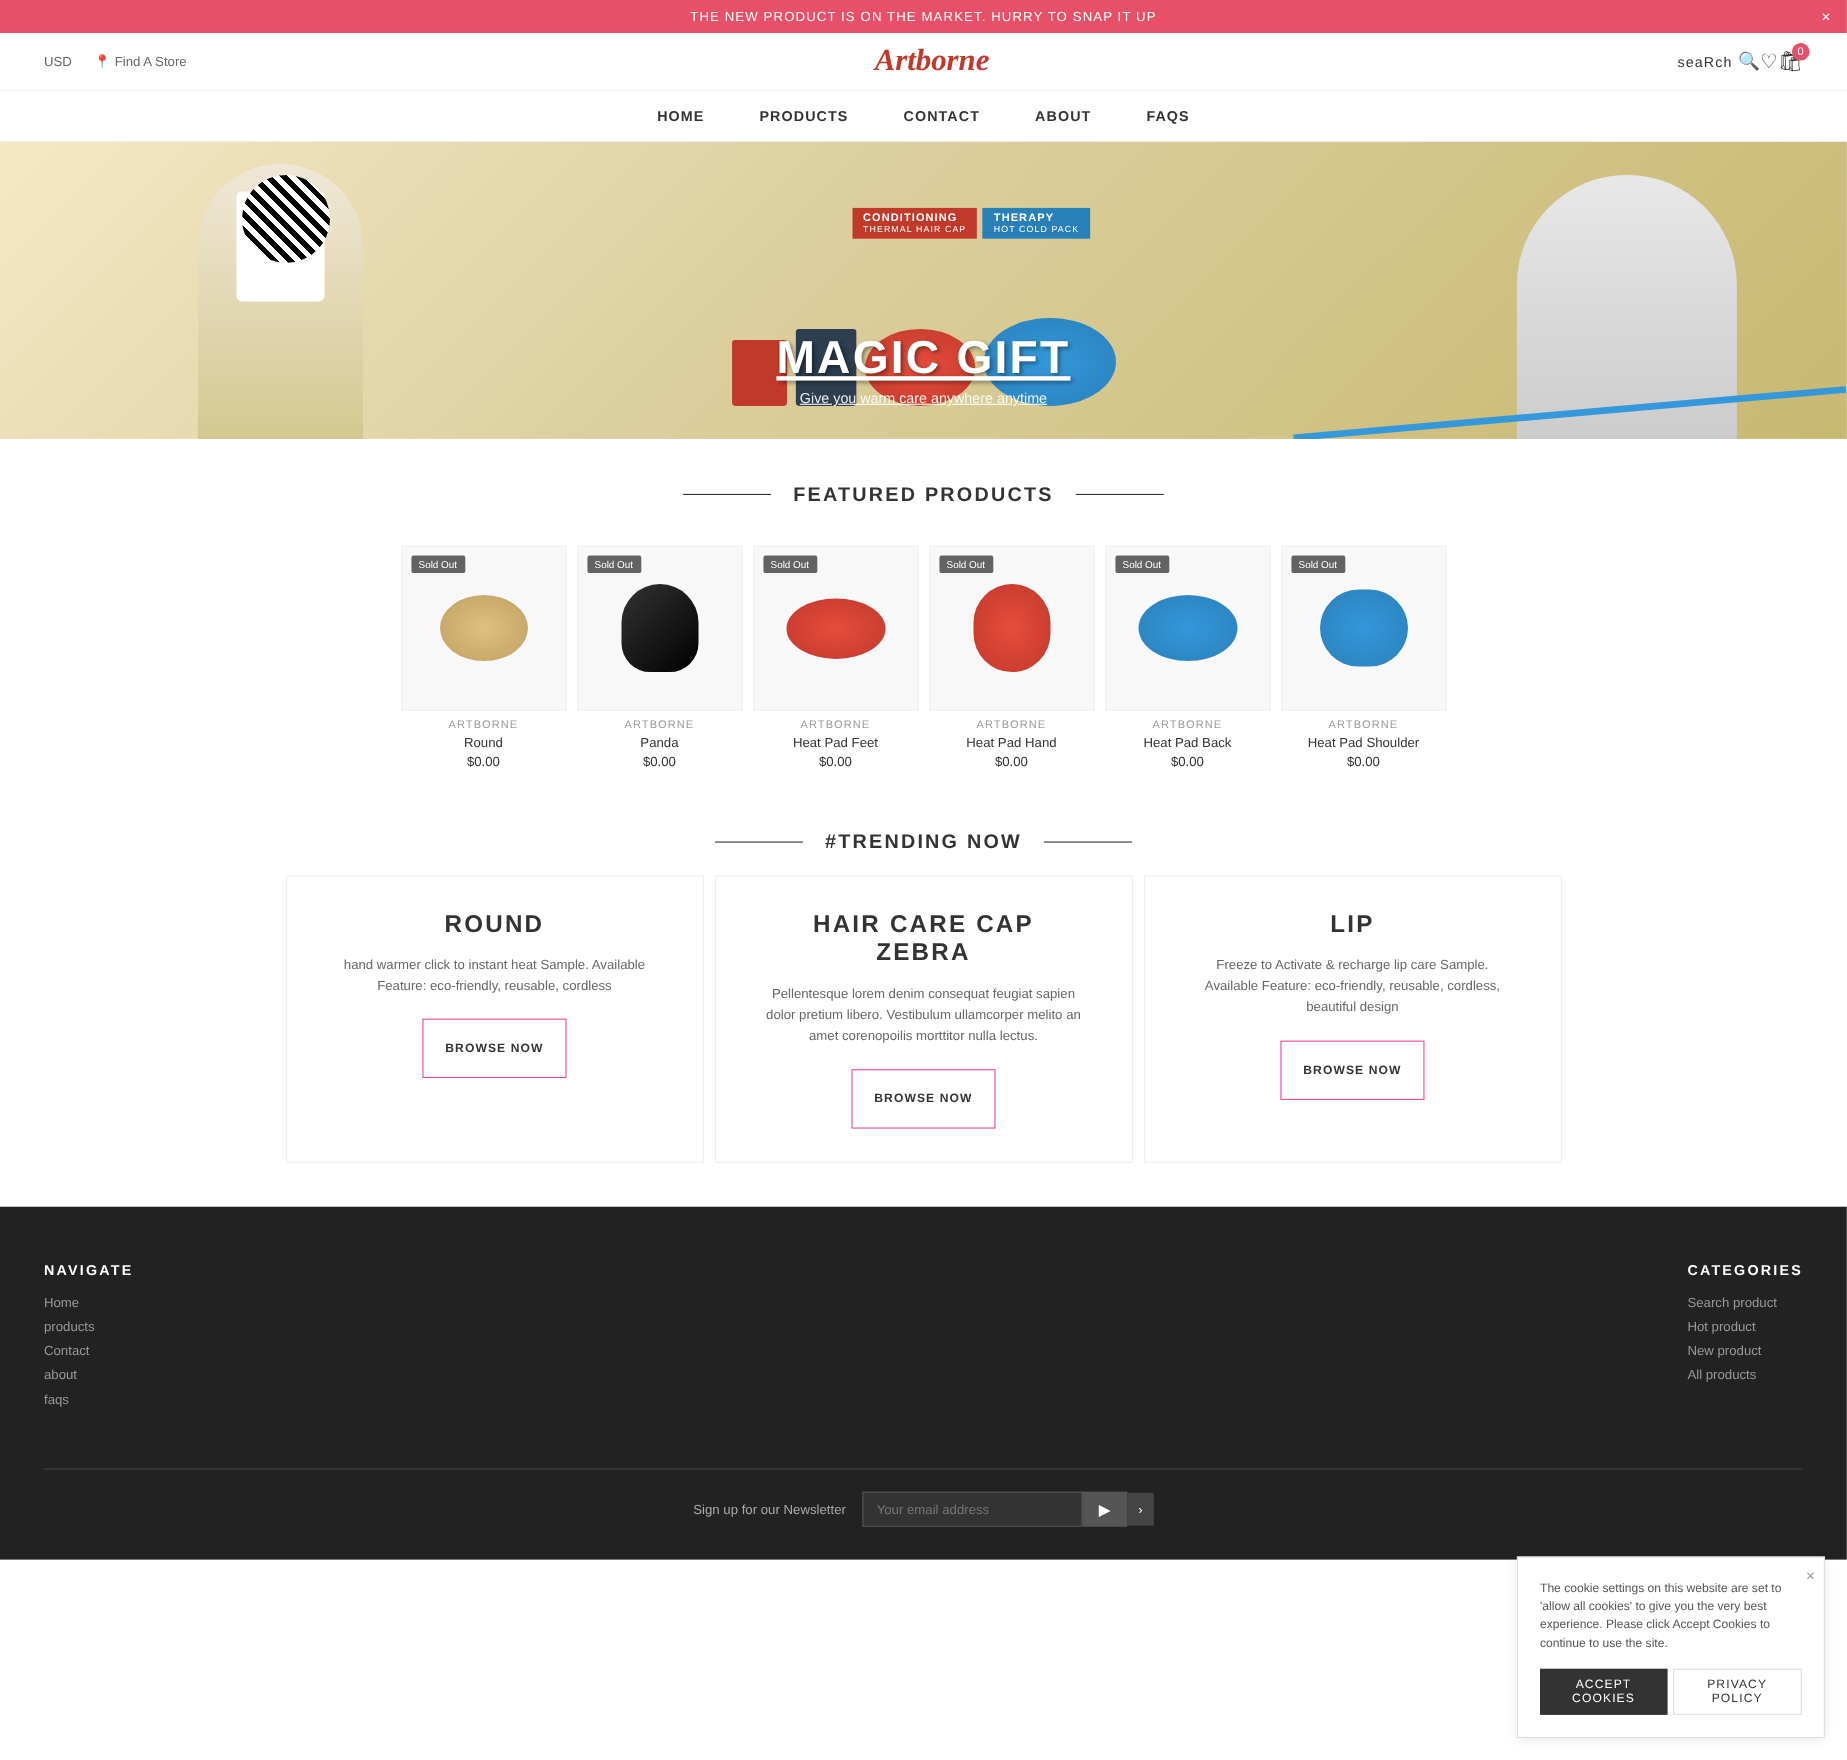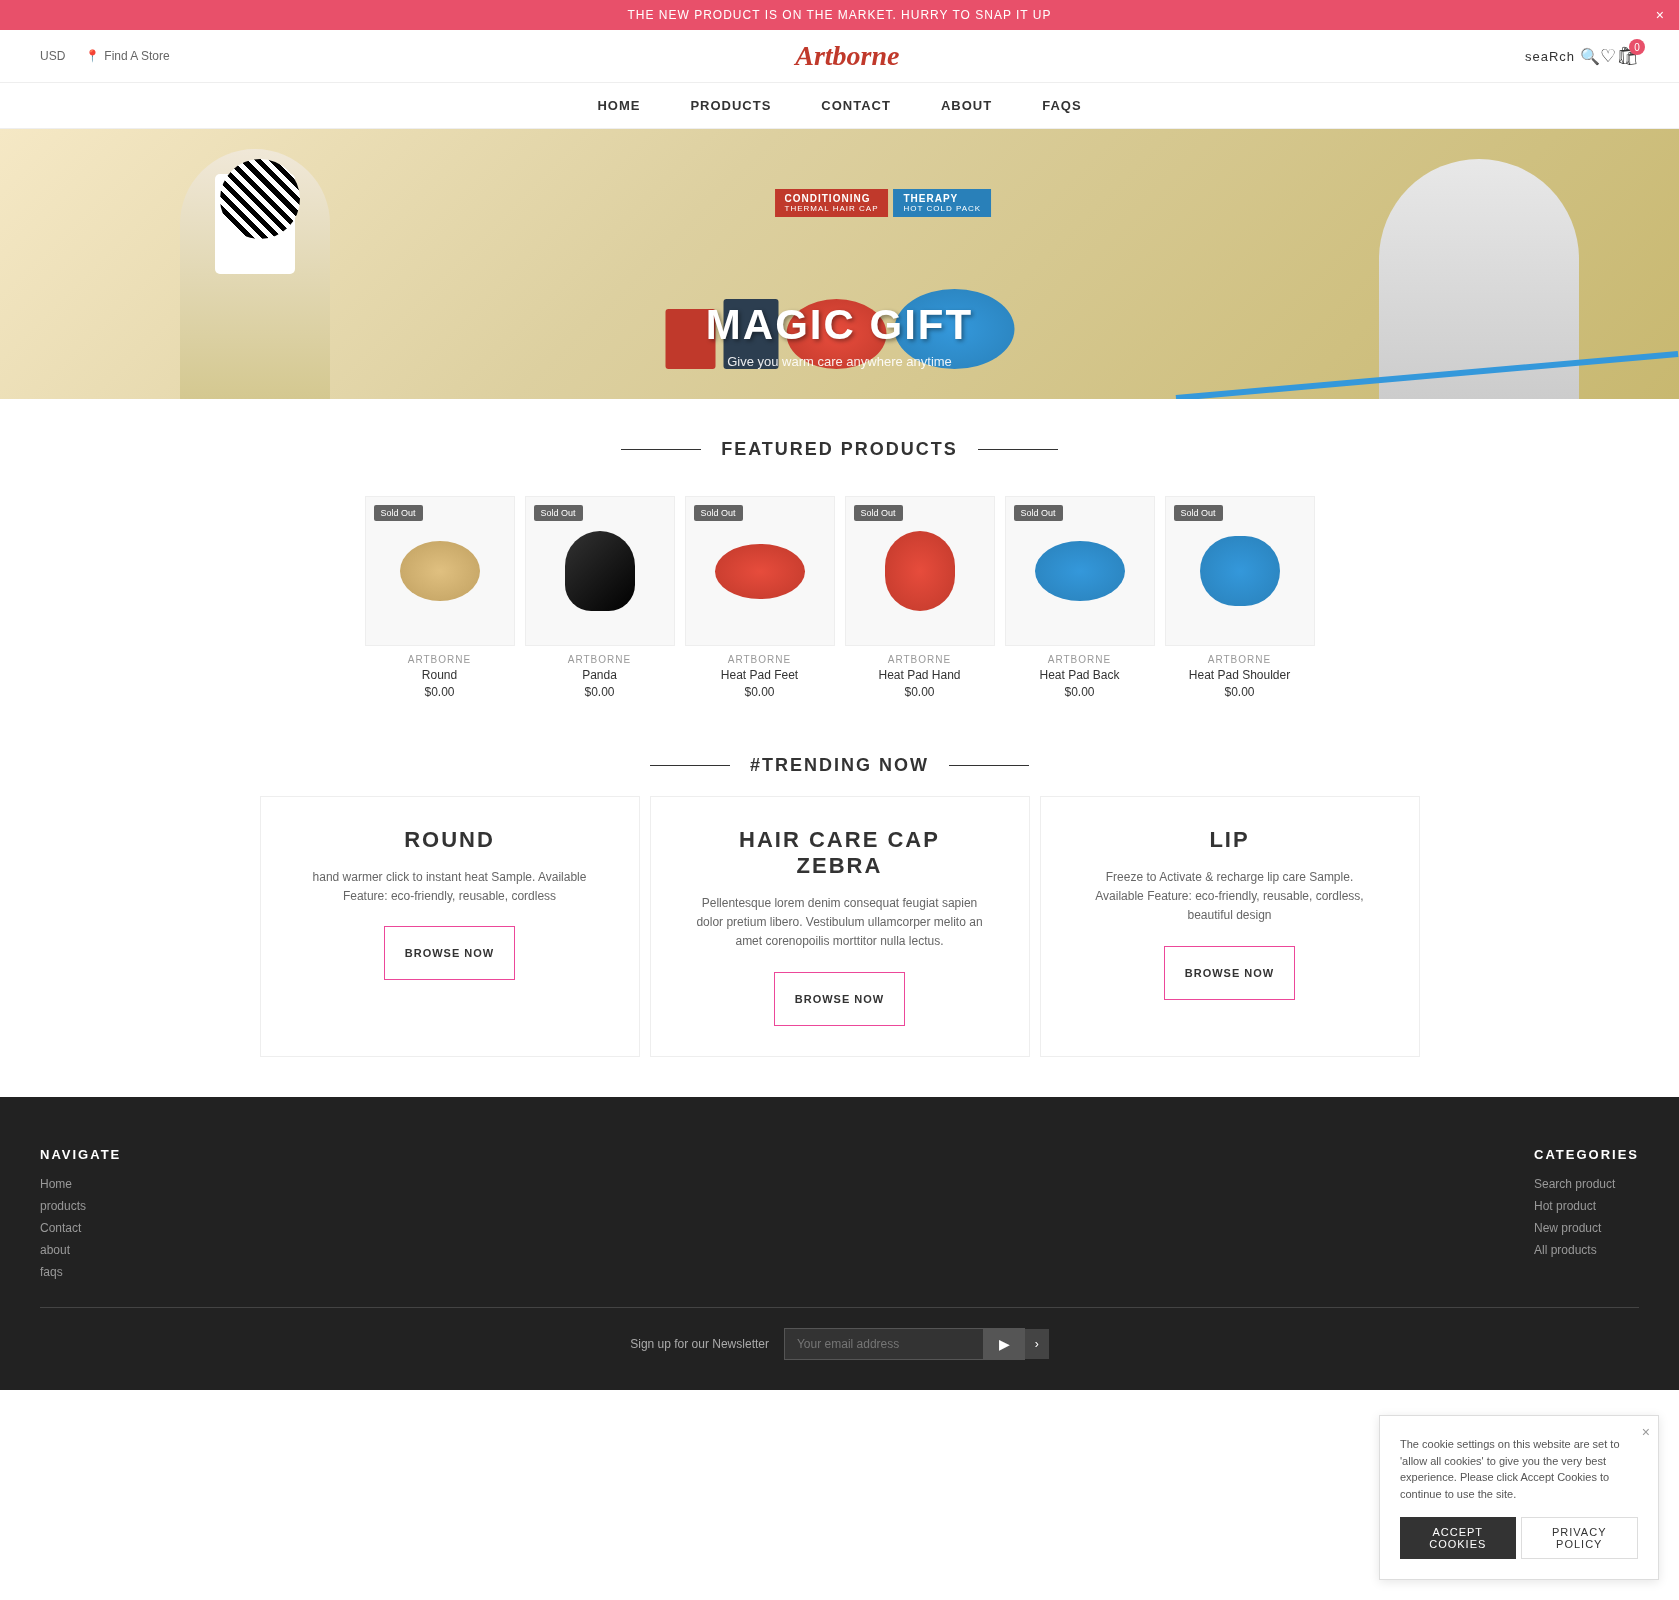--- a/index.html
+++ b/index.html
@@ -114,20 +114,21 @@
       letter-spacing: 1px;
       cursor: pointer;
     }
     .hero-text-overlay {
       position: absolute;
       bottom: 30px;
       left: 50%;
       transform: translateX(-50%);
       text-align: center;
       color: white;
+      text-decoration: underline;
     }
     .magic-gift-title {
       font-size: 42px;
       font-weight: 900;
       color: white;
       text-shadow: 2px 2px 4px rgba(0,0,0,0.4);
       letter-spacing: 2px;
     }
     .magic-gift-sub {
       font-size: 13px;
@@ -312,21 +313,21 @@
     
     .footer {
       background: #222;
       color: #aaa;
       padding: 50px 40px 30px;
     }
     .footer-content {
       display: flex;
       justify-content: space-between;
       gap: 16px;
-      margin-bottom: 20px;
+      margin-bottom: 48px;
     }
     .footer-col h4 {
       color: white;
       font-size: 13px;
       letter-spacing: 2px;
       margin-bottom: 15px;
     }
     .footer-col a {
       display: block;
       color: #999;

